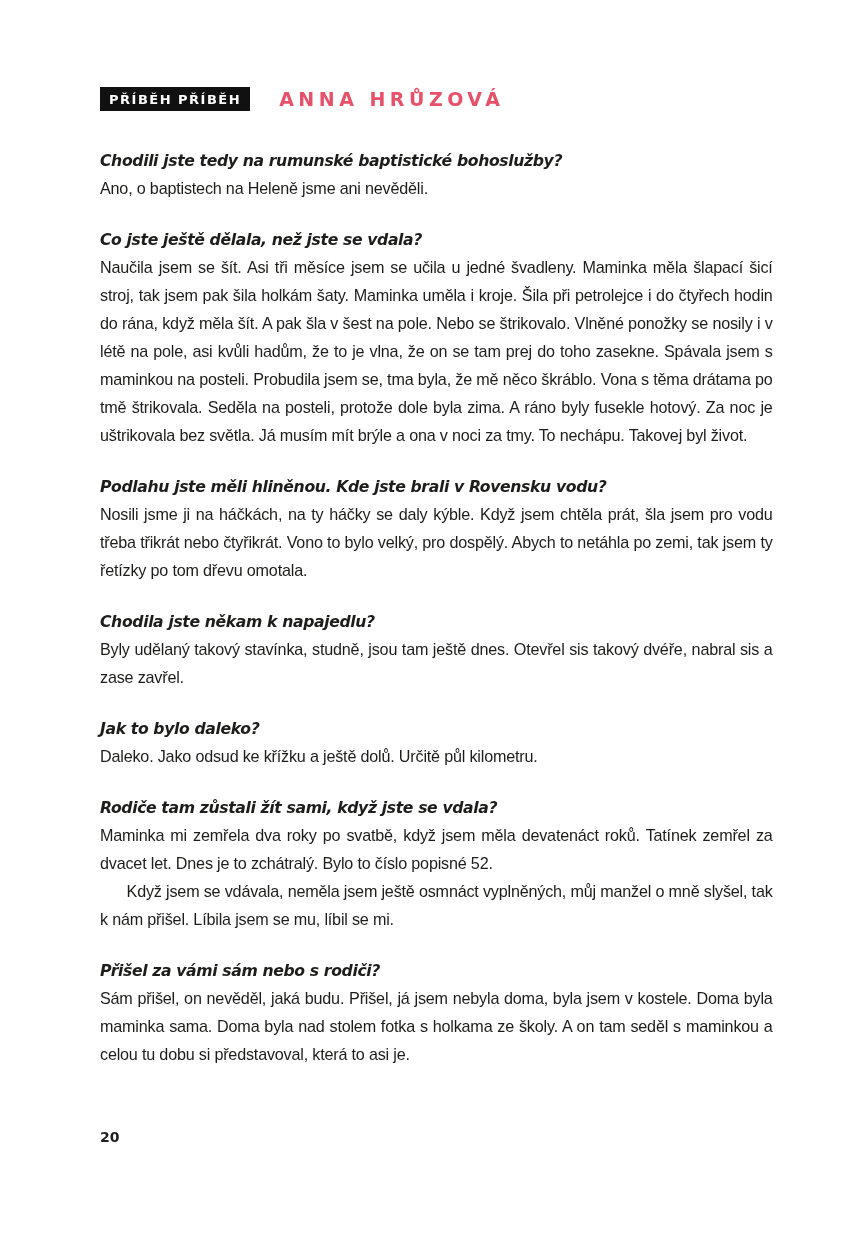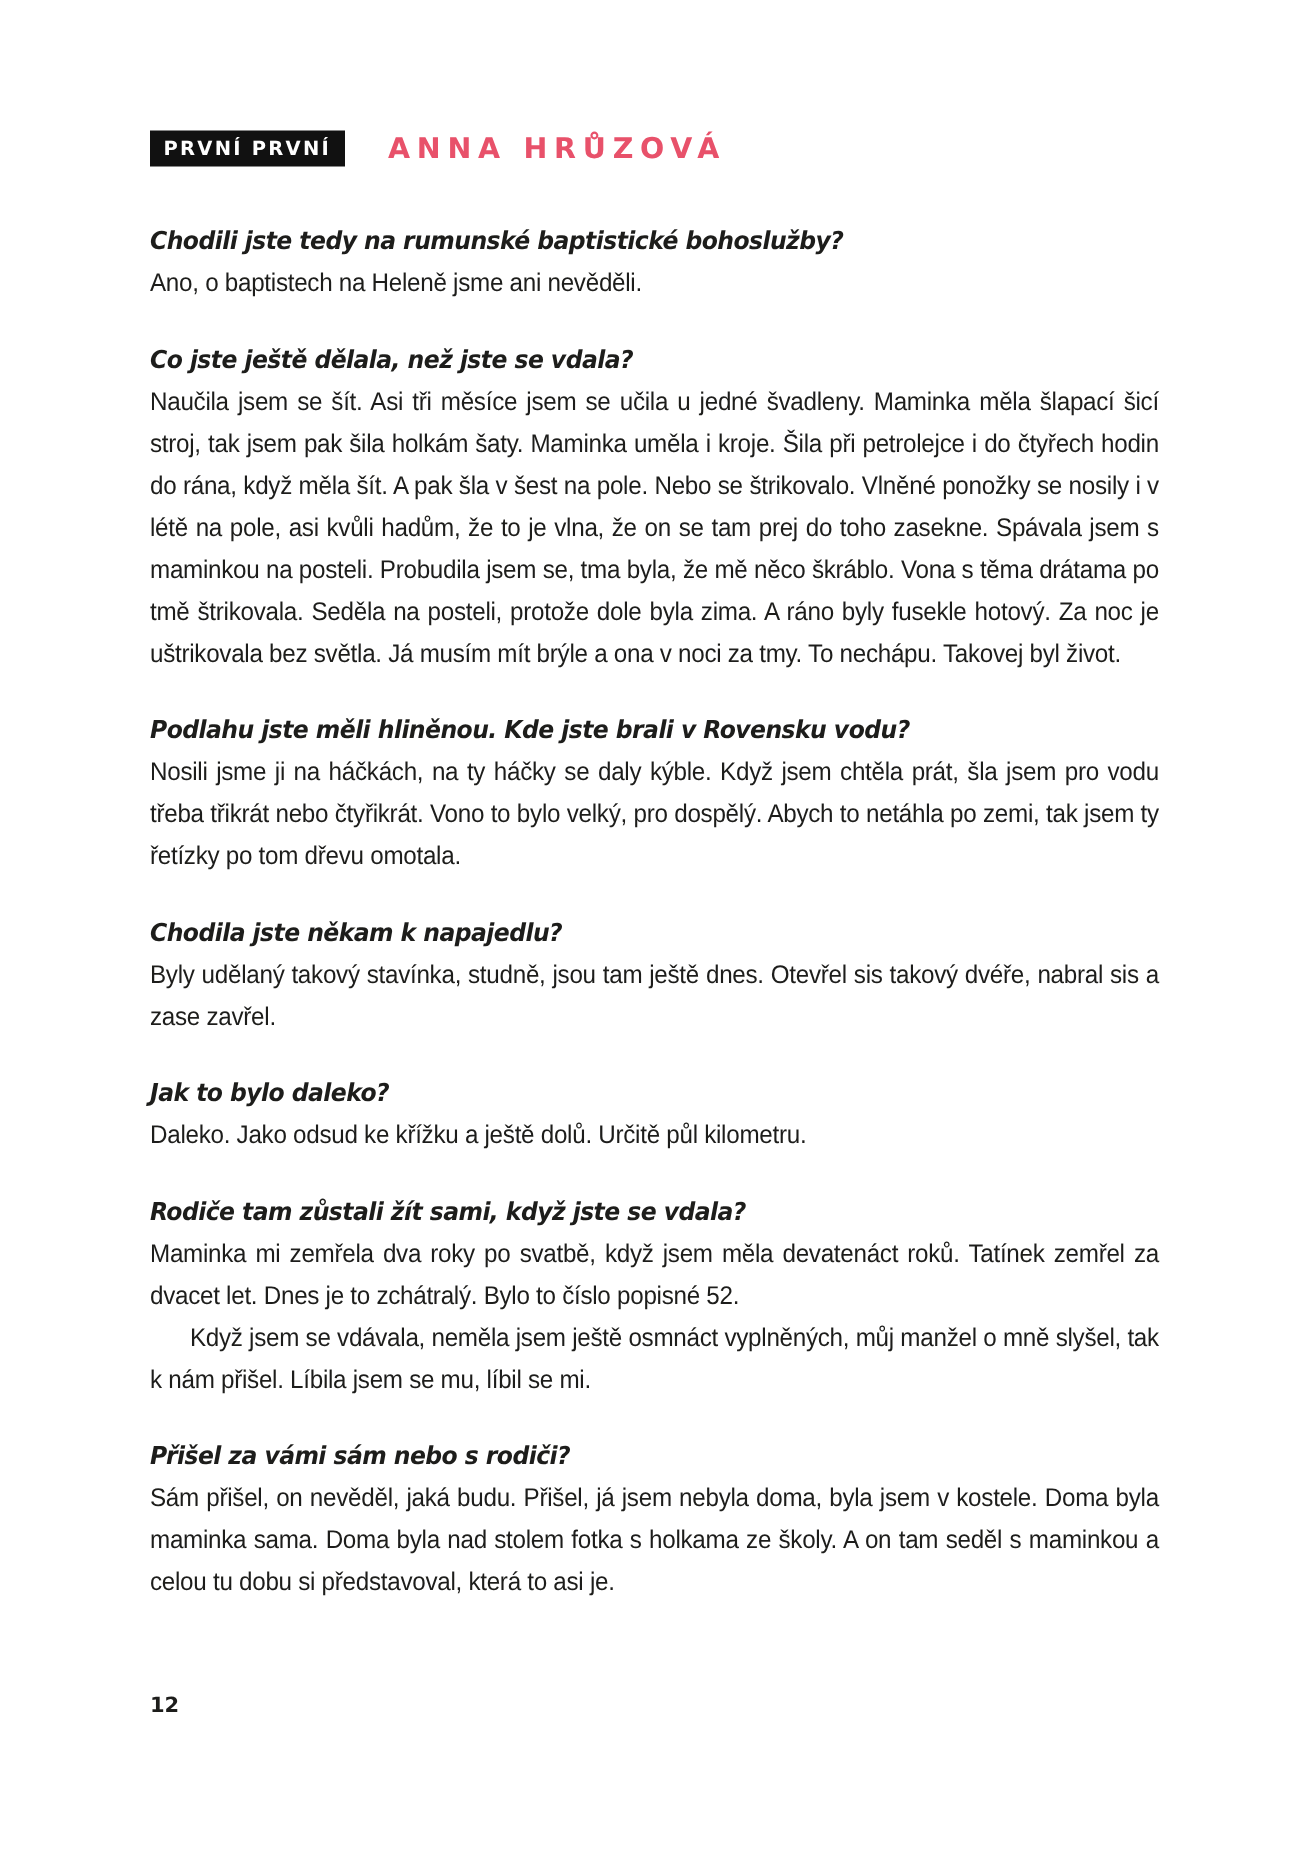--- a/index.html
+++ b/index.html
@@ -92,21 +92,21 @@
     color: var(--body-text);
     font-family: "DejaVu Sans", sans-serif;
   }
 </style>
 </head>
 <body>
 
 <div class="page">
 
   <header class="page-header">
-    <span class="story-tag">PRVNÍ PRVNÍ</span>
+    <span class="story-tag">PŘÍBĚH PŘÍBĚH</span>
     <span class="author-name">ANNA HRŮZOVÁ</span>
   </header>
 
   <main class="content" id="qa-container">
       <section class="qa-block">
         <h2 class="qa-question">Chodili jste tedy na rumunské baptistické bohoslužby?</h2>
         <p class="qa-answer">Ano, o baptistech na Heleně jsme ani nevěděli.</p>
       </section>
       <section class="qa-block">
         <h2 class="qa-question">Co jste ještě dělala, než jste se vdala?</h2>
@@ -129,16 +129,16 @@
         <p class="qa-answer">Maminka mi zemřela dva roky po svatbě, když jsem měla devatenáct roků. Tatínek zemřel za dvacet let. Dnes je to zchátralý. Bylo to číslo popisné 52.</p>
         <p class="qa-answer indented">Když jsem se vdávala, neměla jsem ještě osmnáct vyplněných, můj manžel o mně slyšel, tak k nám přišel. Líbila jsem se mu, líbil se mi.</p>
       </section>
       <section class="qa-block">
         <h2 class="qa-question">Přišel za vámi sám nebo s rodiči?</h2>
         <p class="qa-answer">Sám přišel, on nevěděl, jaká budu. Přišel, já jsem nebyla doma, byla jsem v kostele. Doma byla maminka sama. Doma byla nad stolem fotka s holkama ze školy. A on tam seděl s maminkou a celou tu dobu si představoval, která to asi je.</p>
       </section>
     </main>
 
   <footer class="page-footer">
-    <span class="page-number">12</span>
+    <span class="page-number">20</span>
   </footer>
 
 </div>
 
 </body></html>

